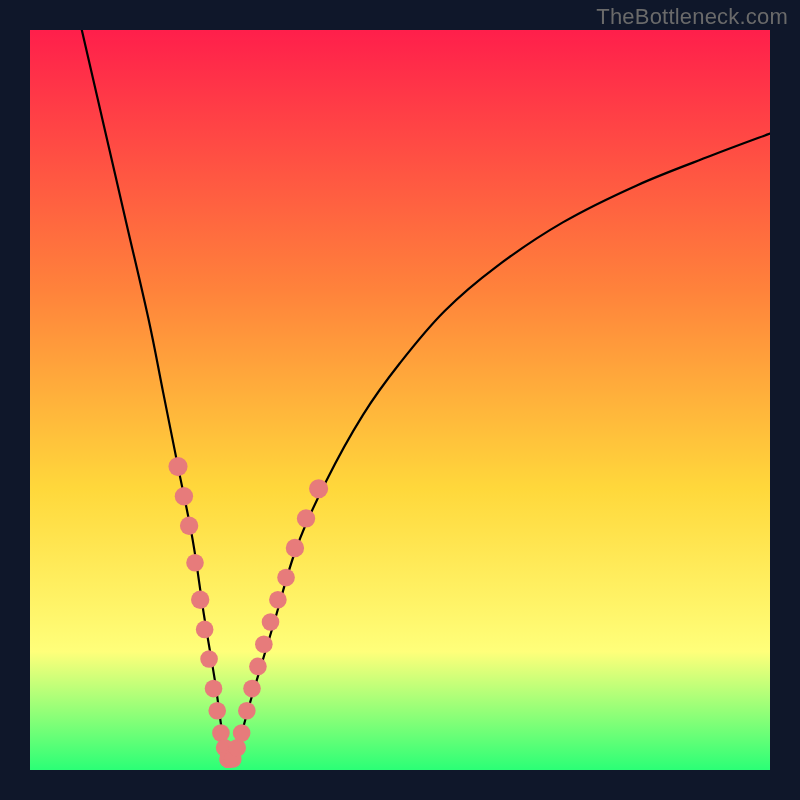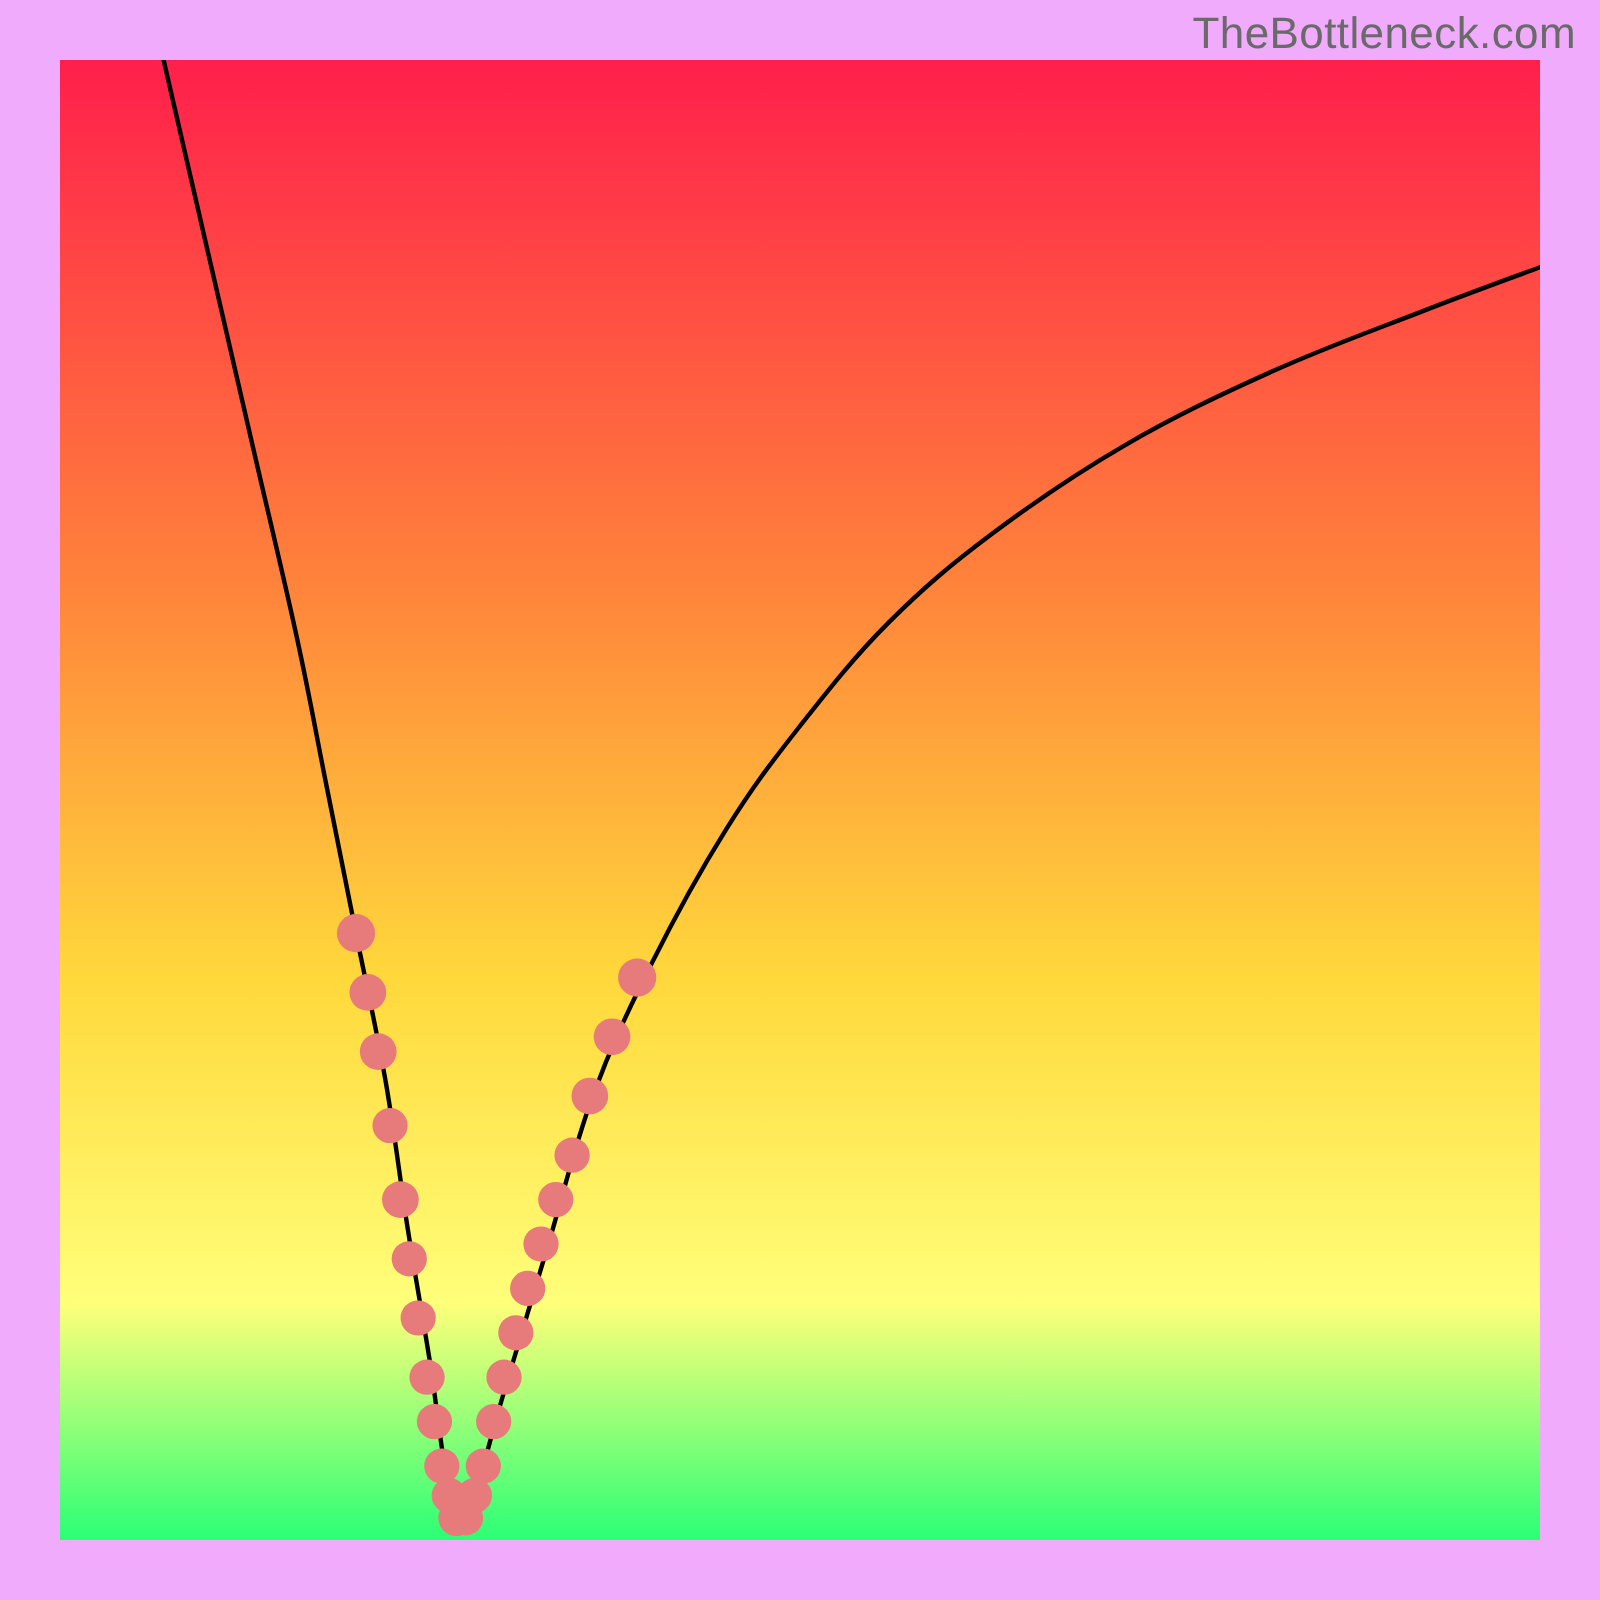--- a/index.html
+++ b/index.html
@@ -8,21 +8,21 @@
     width: 800px;
     height: 800px;
     background: #000;
     font-family: Arial, Helvetica, sans-serif;
     overflow: hidden;
   }
   .frame {
     position: relative;
     width: 800px;
     height: 800px;
-    background: #f0abfc;
+    background: #0f172a;
   }
   .watermark {
     position: absolute;
     top: 4px;
     right: 12px;
     color: #6a6a6a;
     font-size: 22px;
     font-weight: 500;
     letter-spacing: 0.2px;
     user-select: none;

